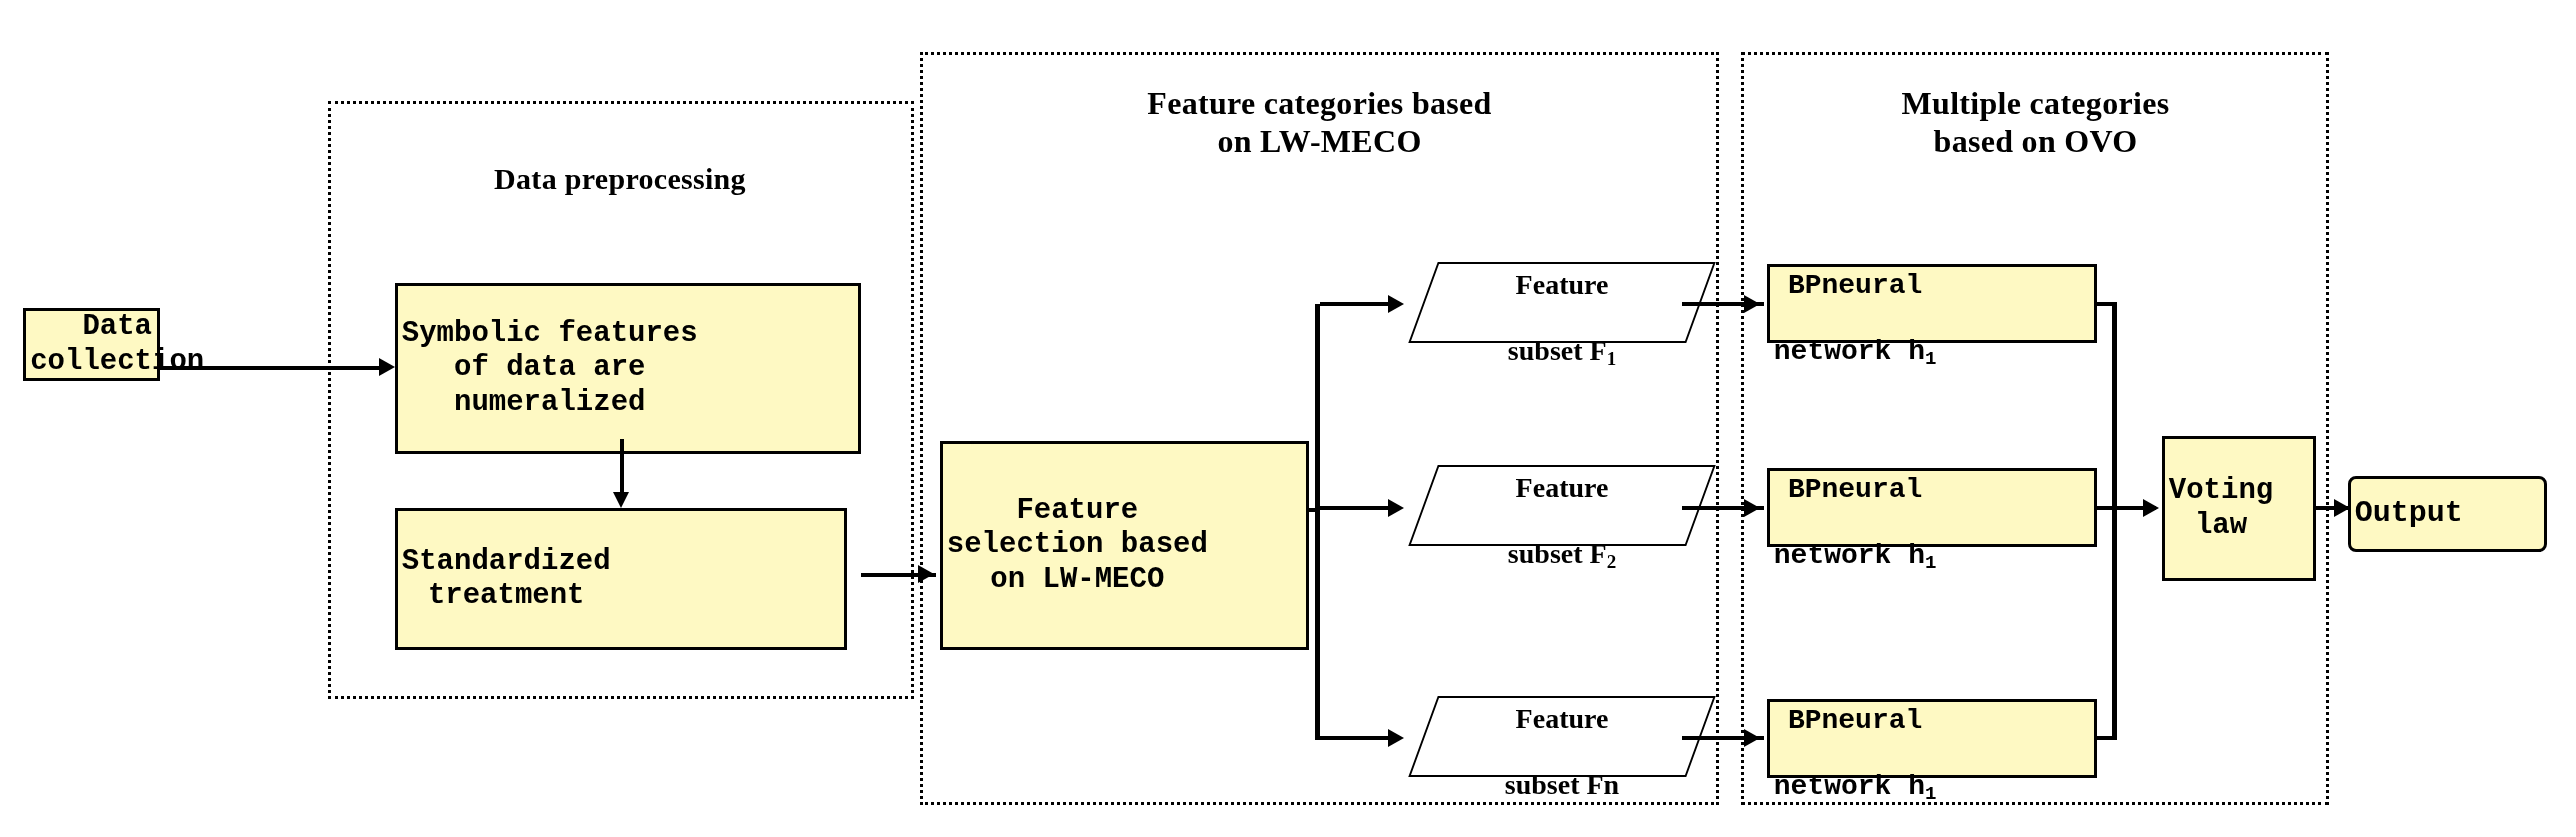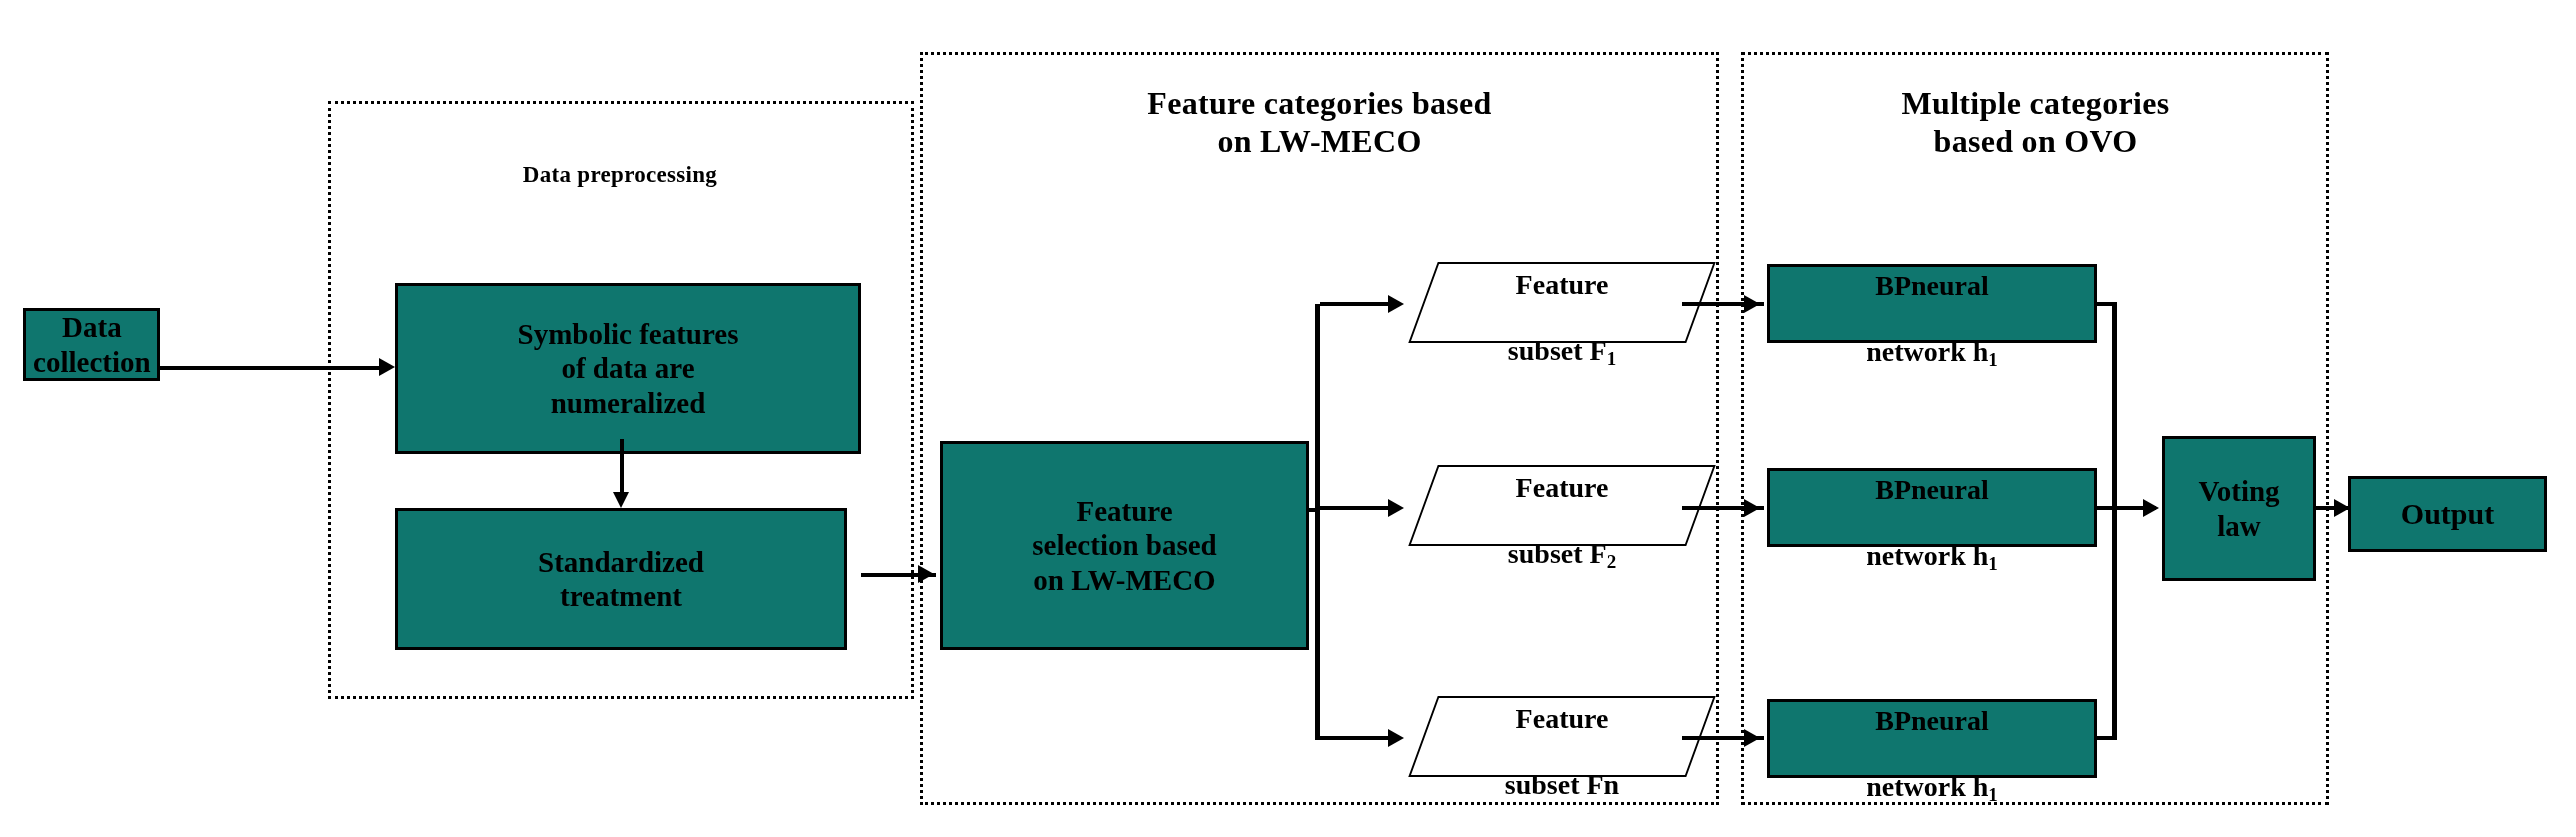--- a/index.html
+++ b/index.html
@@ -26,49 +26,49 @@
     color:#000000;
     line-height:1.18;
     white-space:pre-line;
     letter-spacing:0.3px;
   }
   
   .box{
     position:absolute;
     box-sizing:border-box;
     border:3.2px solid #000000;
-    background:#0f766e;
+    background:#fef9c3;
+    display:flex;
+    align-items:center;
+    text-align:center;
+    font-weight:bold;
+    color:#000000;
+    line-height:1.18;
+    white-space:pre-line;
+    padding:1.3px 3.8px;
+    font-family:Liberation Mono, monospace;
+  }
+  
+  .para{
+    position:absolute;
+    box-sizing:border-box;
+    background:#ffffff;
+    border:2.5px solid #000000;
+    transform:skewX(-20deg);
+  }
+  .para-label{
+    position:absolute;
     display:flex;
     align-items:center;
     justify-content:center;
     text-align:center;
     font-weight:bold;
     color:#000000;
     line-height:1.18;
     white-space:pre-line;
-    padding:1.3px 3.8px;
-  }
-  
-  .para{
-    position:absolute;
-    box-sizing:border-box;
-    background:#ffffff;
-    border:2.5px solid #000000;
-    transform:skewX(-20deg);
-  }
-  .para-label{
-    position:absolute;
-    display:flex;
-    align-items:center;
-    justify-content:center;
-    text-align:center;
-    font-weight:bold;
-    color:#000000;
-    line-height:1.18;
-    white-space:pre-line;
   }
   sub{font-size:0.68em; vertical-align:-0.28em; font-weight:bold;}
   
   .hline, .vline{
     position:absolute;
     background:#000000;
   }
   .arrowhead{
     position:absolute;
     width:0;height:0;
@@ -86,21 +86,21 @@
 </style>
 </head>
 <body>
 
 <div id="stage">
 
   <div class="panel" style="left:328px; top:101px; width:586px; height:598px;"></div>
   <div class="panel" style="left:920px; top:52px; width:799px; height:753px;"></div>
   <div class="panel" style="left:1741px; top:52px; width:588px; height:753px;"></div>
 
-  <div class="panel-title" style="left:340px; top:161px; width:560px; font-size:23px;">Data preprocessing</div>
+  <div class="panel-title" style="left:340px; top:161px; width:560px; font-size:30px;">Data preprocessing</div>
   <div class="panel-title" style="left:933px; top:85px; width:773px; font-size:32px;">Feature categories based
 on LW-MECO</div>
   <div class="panel-title" style="left:1754px; top:85px; width:563px; font-size:32px;">Multiple categories
 based on OVO</div>
 
   <div class="box" style="left:23.4px; top:308px; width:137px; height:73px; font-size:29px;">Data
 collection</div>
 
   <div class="hline" style="left:158px; top:366px; width:226px; height:4.4px;"></div>
   <div class="arrowhead arrow-right" style="left:379px; top:358px;"></div>
@@ -195,16 +195,16 @@
 
   <div class="hline" style="left:2117px; top:506px; width:39px; height:4.4px;"></div>
   <div class="arrowhead arrow-right" style="left:2143px; top:499px;"></div>
 
   <div class="box" style="left:2162px; top:436px; width:154px; height:145px; font-size:29px;">Voting
 law</div>
 
   <div class="hline" style="left:2315px; top:506px; width:52px; height:4.4px;"></div>
   <div class="arrowhead arrow-right" style="left:2334px; top:499px;"></div>
 
-  <div class="box" style="left:2348px; top:476px; width:199px; height:76px; font-size:30px;">Output</div>
+  <div class="box" style="left:2348px; top:476px; width:199px; height:76px; font-size:30px;border-radius:8px;">Output</div>
 
 </div>
 
 
 </body></html>

